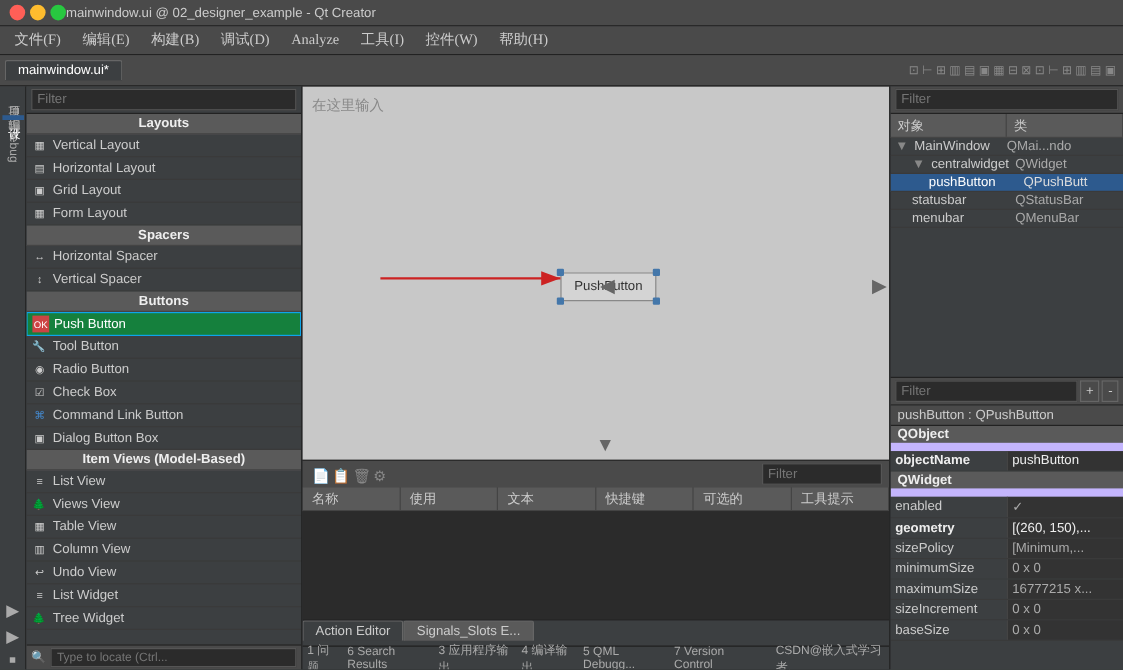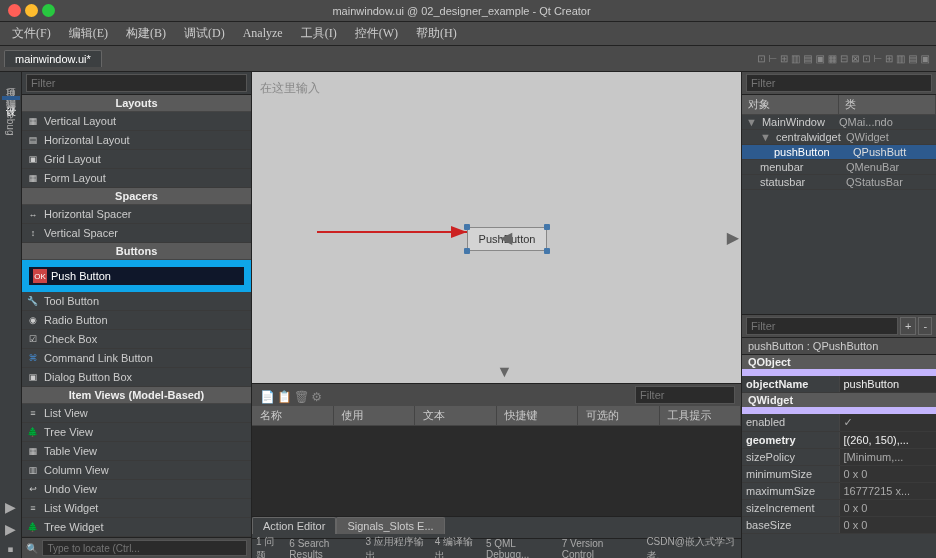--- a/index.html
+++ b/index.html
@@ -8,21 +8,21 @@
     
     .title-bar {
       background: #4a4a4a;
       height: 22px;
       display: flex;
       align-items: center;
       justify-content: space-between;
       padding: 0 8px;
       border-bottom: 1px solid #222;
     }
-    .title-bar-text { color: #ccc; font-size: 11px; flex: 1; text-align: center; }
+    .title-bar-text { color: #ccc; font-size: 11px; flex: 1; }
     .title-bar-controls { display: flex; gap: 4px; }
     .title-btn { width: 13px; height: 13px; border-radius: 50%; border: none; cursor: pointer; }
     .title-btn.close { background: #ff5f57; }
     .title-btn.min { background: #febc2e; }
     .title-btn.max { background: #28c840; }
 
     
     .menu-bar {
       background: #4a4a4a;
       height: 24px;
@@ -112,21 +112,21 @@
     .widget-item {
       display: flex;
       align-items: center;
       padding: 2px 4px;
       cursor: pointer;
       color: #ccc;
       font-size: 11px;
       border-bottom: 1px solid #3a3a3a;
       gap: 4px;
     }
-    .widget-item.selected { background: #0f172a; color: #fff; border: 7px solid #0ea5e9; }
+    .widget-item.selected { background: #15803d; color: #fff; border: 1px solid #0ea5e9; }
     .widget-icon {
       width: 14px;
       height: 14px;
       display: flex;
       align-items: center;
       justify-content: center;
       font-size: 9px;
       flex-shrink: 0;
     }
 
@@ -470,21 +470,21 @@
         <span>Dialog Button Box</span>
       </div>
 
       <div class="widget-category">Item Views (Model-Based)</div>
       <div class="widget-item">
         <div class="widget-icon">≡</div>
         <span>List View</span>
       </div>
       <div class="widget-item">
         <div class="widget-icon">🌲</div>
-        <span>Tree View</span>
+        <span>Views View</span>
       </div>
       <div class="widget-item">
         <div class="widget-icon">▦</div>
         <span>Table View</span>
       </div>
       <div class="widget-item">
         <div class="widget-icon">▥</div>
         <span>Column View</span>
       </div>
       <div class="widget-item">
@@ -606,29 +606,29 @@
           <div class="obj-type">QWidget</div>
         </div>
         <div class="obj-row selected">
           <div class="obj-name" style="padding-left:28px;">
             <span>pushButton</span>
           </div>
           <div class="obj-type" style="color:#ddd;">QPushButt</div>
         </div>
         <div class="obj-row">
           <div class="obj-name" style="padding-left:14px;">
+            <span>statusbar</span>
+          </div>
+          <div class="obj-type">QStatusBar</div>
+        </div>
+        <div class="obj-row">
+          <div class="obj-name" style="padding-left:14px;">
             <span>menubar</span>
           </div>
           <div class="obj-type">QMenuBar</div>
-        </div>
-        <div class="obj-row">
-          <div class="obj-name" style="padding-left:14px;">
-            <span>statusbar</span>
-          </div>
-          <div class="obj-type">QStatusBar</div>
         </div>
       </div>
     </div>
 
     <div class="right-bottom">
       <div class="prop-filter-bar">
         <input class="prop-filter-input" type="text" placeholder="Filter" style="">
         <button style="background:#4a4a4a; border:1px solid #666; color:#ccc; padding:0 4px; font-size:11px; cursor:pointer; height:18px;">+</button>
         <button style="background:#4a4a4a; border:1px solid #666; color:#ccc; padding:0 4px; font-size:11px; cursor:pointer; height:18px;">-</button>
       </div>

